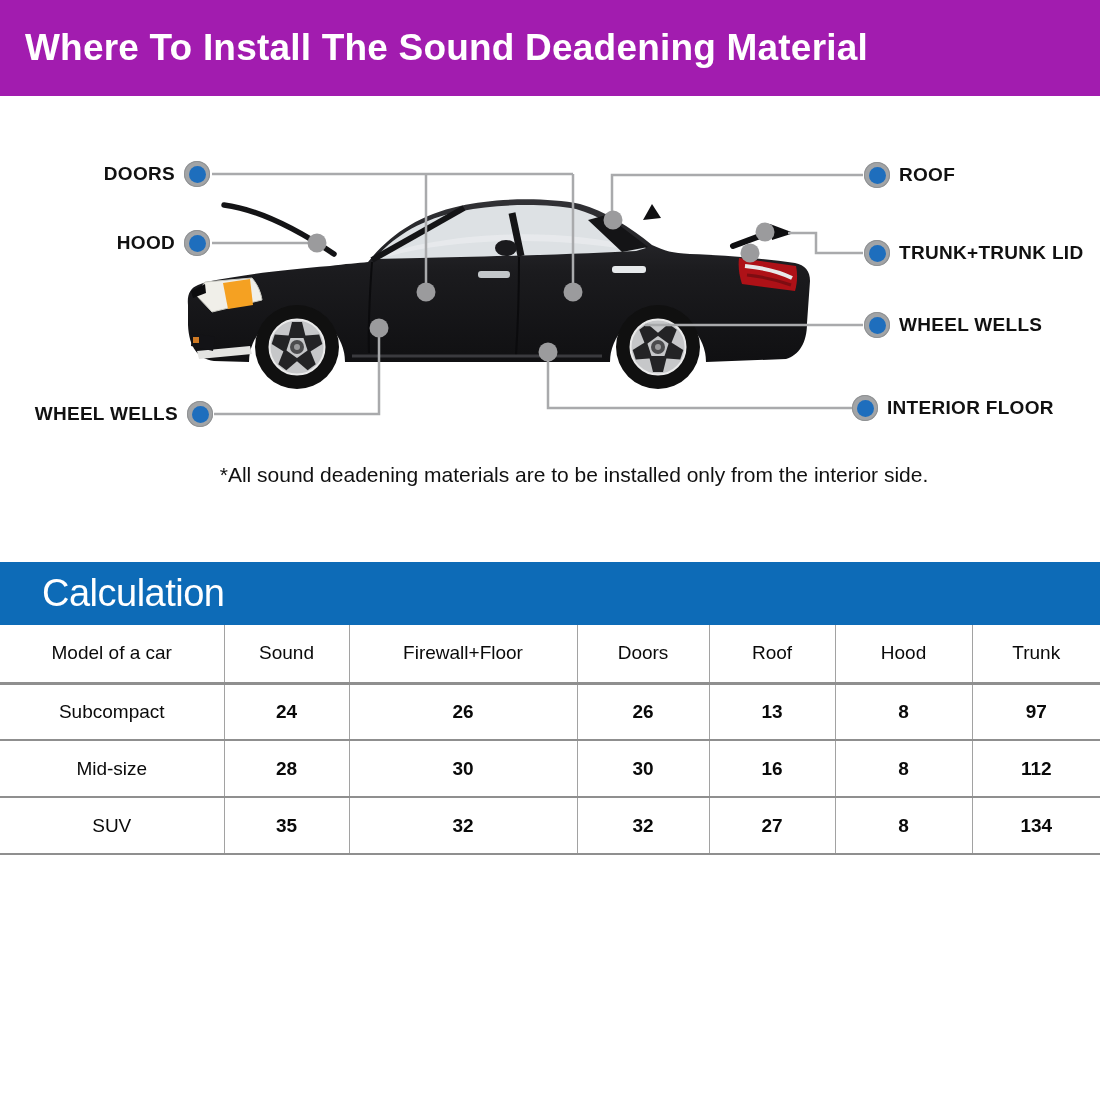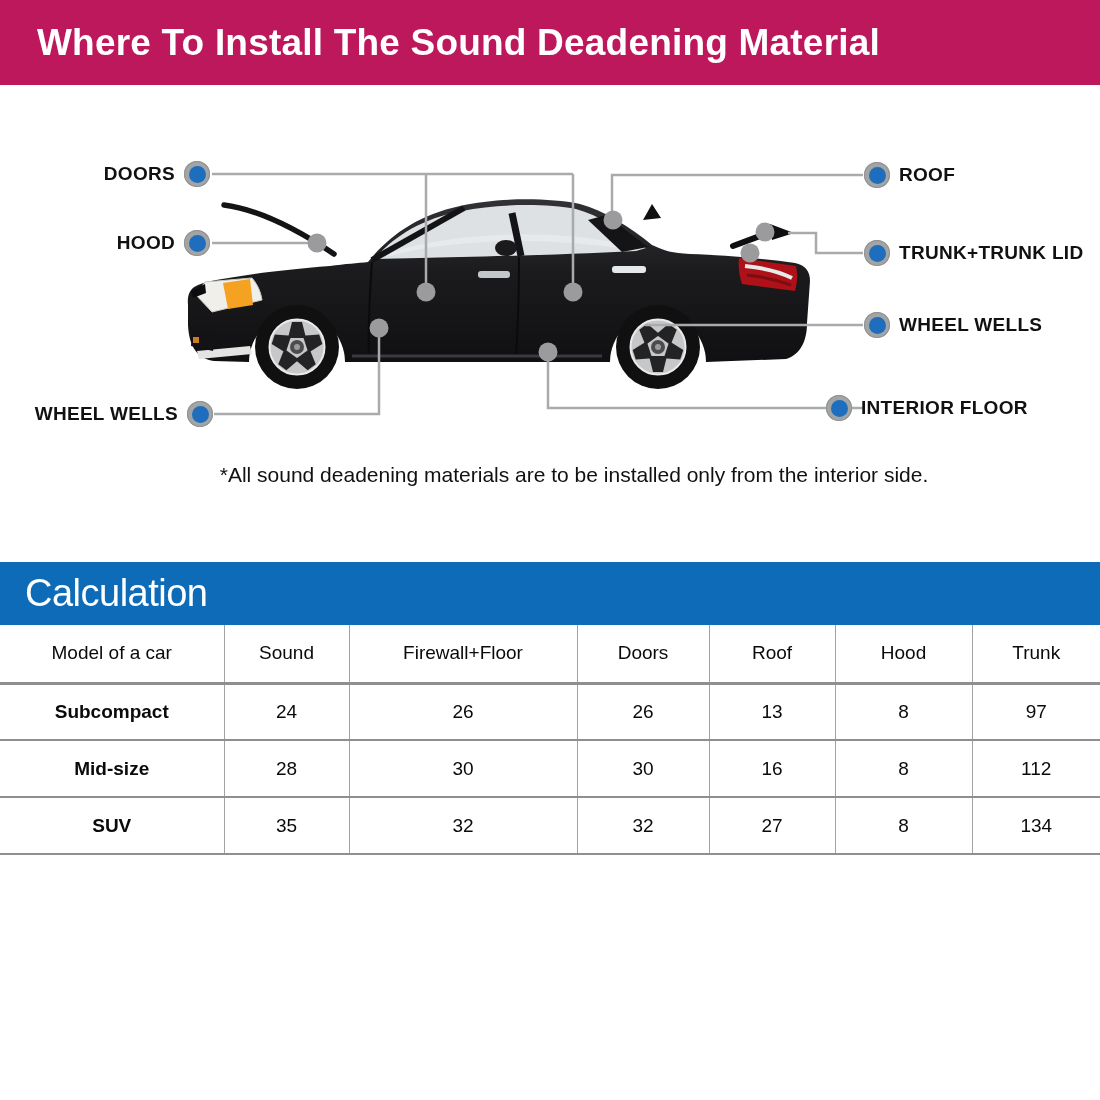--- a/index.html
+++ b/index.html
@@ -2,23 +2,23 @@
 <html><head>
 <meta charset="utf-8">
 <style>
   html,body{margin:0;padding:0;}
   body{
     width:1100px;height:1100px;position:relative;background:#ffffff;
     font-family:"Liberation Sans", sans-serif;overflow:hidden;
   }
   
   .banner{
-    position:absolute;top:0;left:0;width:1100px;height:85px;
-    background:#be185d;display:flex;align-items:center;box-sizing:border-box;
-    padding-left:37px;
+    position:absolute;top:0;left:0;width:1100px;height:96px;
+    background:#a21caf;display:flex;align-items:center;box-sizing:border-box;
+    padding-left:25px;
   }
   .banner h1{margin:0;color:#ffffff;font-size:37px;font-weight:bold;letter-spacing:.2px;}
 
   
   .diagram{position:absolute;top:85px;left:0;width:1100px;height:478px;}
   .diagram svg{position:absolute;top:0;left:0;}
   .callout{
     position:absolute;display:flex;align-items:center;gap:9px;
     font-size:19px;font-weight:bold;color:#111;letter-spacing:.3px;white-space:nowrap;
   }
@@ -27,51 +27,51 @@
     background:#a2a4a6;display:flex;align-items:center;justify-content:center;
     box-shadow:inset 0 0 0 1px #8f9193;
   }
   .marker i{width:17px;height:17px;border-radius:50%;background:#1e6ebd;display:block;}
   .co-doors{top:76px;right:890px;}
   .co-hood{top:145px;right:890px;}
   .co-ww-left{top:316px;right:887px;}
   .co-roof{top:77px;left:864px;}
   .co-trunk{top:155px;left:864px;}
   .co-ww-right{top:227px;left:864px;}
-  .co-floor{top:310px;left:826px;}
+  .co-floor{top:310px;left:852px;}
   .note{
     position:absolute;top:378px;left:0;width:100%;text-align:center;
     font-size:21px;color:#111;padding-left:24px;
   }
 
   
   .calcbar{
     position:absolute;top:562px;left:0;width:1100px;height:63px;
     background:#0d6bb7;display:flex;align-items:flex-end;box-sizing:border-box;
-    padding-left:25px;gap:20px;color:#fff;
+    padding-left:42px;gap:20px;color:#fff;
   }
   .calcbar .calc-title{font-size:38px;font-weight:normal;line-height:63px;letter-spacing:-.5px;}
   .calcbar .calc-sub{font-size:21px;font-weight:normal;}
 
   
   .tablewrap{position:absolute;top:625px;left:0;width:1100px;}
   table{border-collapse:collapse;width:1100px;table-layout:fixed;}
   col.c0{width:224px}col.c1{width:125px}col.c2{width:228px}
   col.c3{width:132px}col.c4{width:126px}col.c5{width:137px}col.c6{width:128px}
   th,td{
     text-align:center;vertical-align:middle;font-size:19px;color:#0a0a0a;
     border-right:1.5px solid #a2a2a2;padding:0;
   }
   th:last-child,td:last-child{border-right:none;}
   thead tr{height:58px;}
   tbody tr{height:57px;}
   thead th{font-weight:normal;border-bottom:3px solid #8f8f8f;}
   tbody tr{border-bottom:2px solid #8f8f8f;}
-  tbody th{font-weight:bold;}
-  tbody td{font-weight:normal;}
+  tbody th{font-weight:normal;}
+  tbody td{font-weight:bold;}
 </style>
 </head>
 <body>
 
 <header class="banner">
   <h1>Where To Install The Sound Deadening Material</h1>
 </header>
 
 <section class="diagram">
   <svg width="1100" height="478" viewBox="0 0 1100 478">

